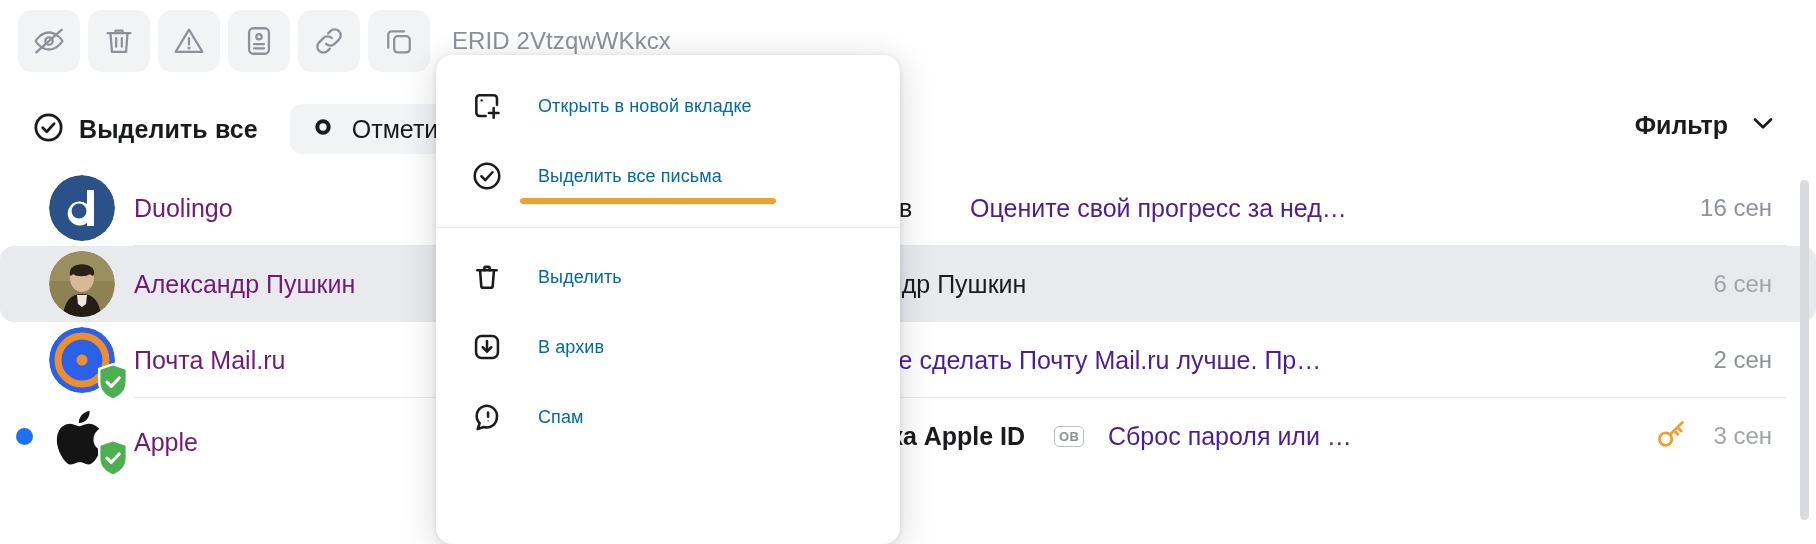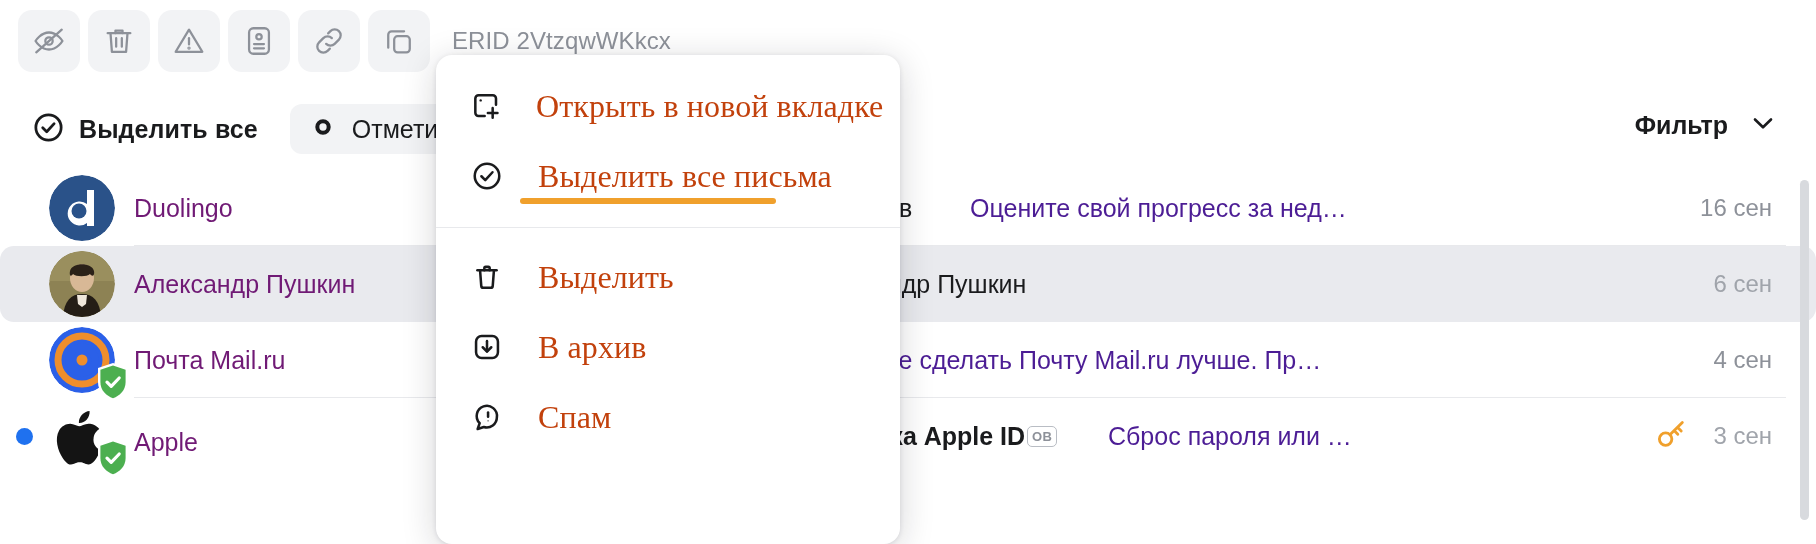--- a/index.html
+++ b/index.html
@@ -90,21 +90,21 @@
     position:absolute; left:436px; top:55px; width:464px; height:489px;
     background:#fff; border-radius:16px;
     box-shadow:0 6px 34px rgba(20,24,35,.18), 0 1px 5px rgba(20,24,35,.10);
     padding-top:16px; z-index:20;
   }
   .mi {
     position:relative; display:flex; align-items:center; gap:34px;
     height:70px; padding:0 30px 0 34px;
   }
   .mi .ico { width:34px; display:flex; align-items:center; justify-content:center; }
-  .mi .lbl { font-size:32px; color:#c2410c; white-space:nowrap; letter-spacing:.1px;font-family:Liberation Serif, serif; }
+  .mi .lbl { font-size:18px; color:#0369a1; white-space:nowrap; letter-spacing:.1px; }
   .menudiv { height:1px; background:#e8e9ec; margin:16px 0 14px 0; }
   .underline {
     position:absolute; left:84px; bottom:7px; width:256px; height:6px;
     border-radius:3px; background:#f0a02c;
   }
 </style>
 </head>
 <body>
 
 <div id="root">
@@ -254,42 +254,42 @@
       </div>
       <div class="shield">
         <svg width="36" height="40" viewBox="0 0 36 40">
           <path d="M18 1l15 5v14c0 10-7 16-15 19C10 36 3 30 3 20V6z" fill="#fff"></path>
           <path d="M18 3.6l12.6 4.2V20c0 8.4-5.8 13.6-12.6 16.3C11.2 33.6 5.4 28.4 5.4 20V7.8z" fill="#4caf50"></path>
           <path d="M12 20.2l4.2 4.2 8-8.4" fill="none" stroke="#fff" stroke-width="3.2" stroke-linecap="round" stroke-linejoin="round"></path>
         </svg>
       </div>
       <div class="sender">Почта Mail.ru</div>
       <div class="snippet" style="left:862px;">тите сделать Почту Mail.ru лучше. Пр…</div>
-      <div class="date">4 сен</div>
+      <div class="date">2 сен</div>
       <div class="rowdiv"></div>
     </div>
 
     <div class="row">
       <div class="dot"></div>
       <div class="avatar">
         <svg width="66" height="66" viewBox="0 0 66 66">
           <path d="M44.5 36.5c0-7 5.6-10.2 5.8-10.4-3.2-4.6-8.1-5.3-9.9-5.4-4.2-.4-8.2 2.5-10.3 2.5-2.1 0-5.4-2.4-8.9-2.4-4.6.1-8.8 2.7-11.1 6.8-4.7 8.2-1.2 20.4 3.4 27.1 2.3 3.3 5 7 8.5 6.8 3.4-.1 4.7-2.2 8.8-2.2 4.1 0 5.2 2.2 8.8 2.1 3.6-.1 5.9-3.3 8.1-6.6 2.6-3.8 3.6-7.5 3.7-7.7-.1-.1-7-2.7-7-10.6z" fill="#141414"></path>
           <path d="M37.8 16.5c1.9-2.3 3.1-5.4 2.8-8.5-2.7.1-5.9 1.8-7.9 4-1.7 1.9-3.2 5.1-2.8 8.1 3 .2 6-1.5 7.9-3.6z" fill="#141414"></path>
         </svg>
       </div>
       <div class="shield">
         <svg width="36" height="40" viewBox="0 0 36 40">
           <path d="M18 1l15 5v14c0 10-7 16-15 19C10 36 3 30 3 20V6z" fill="#fff"></path>
           <path d="M18 3.6l12.6 4.2V20c0 8.4-5.8 13.6-12.6 16.3C11.2 33.6 5.4 28.4 5.4 20V7.8z" fill="#4caf50"></path>
           <path d="M12 20.2l4.2 4.2 8-8.4" fill="none" stroke="#fff" stroke-width="3.2" stroke-linecap="round" stroke-linejoin="round"></path>
         </svg>
       </div>
       <div class="sender bold">Apple</div>
       <div class="subject bold" style="left:875px;">вка Apple ID</div>
-      <div class="obbadge" style="left:1027px; top:28px;">ОВ</div>
+      <div class="obbadge" style="left:1054px; top:28px;">ОВ</div>
       <div class="snippet" style="left:1108px;">Сброс пароля или …</div>
       <div class="keyicon">
         <svg width="34" height="34" viewBox="0 0 24 24" fill="none" stroke="#f0a02c" stroke-width="2" stroke-linecap="round" stroke-linejoin="round">
           <circle cx="8.2" cy="15.6" r="4.4"></circle>
           <path d="M11.4 12.4L20 3.8M16.6 7.2l2.6 2.6M14.2 9.6l2.6 2.6"></path>
         </svg>
       </div>
       <div class="date gray">3 сен</div>
     </div>
   </div>

